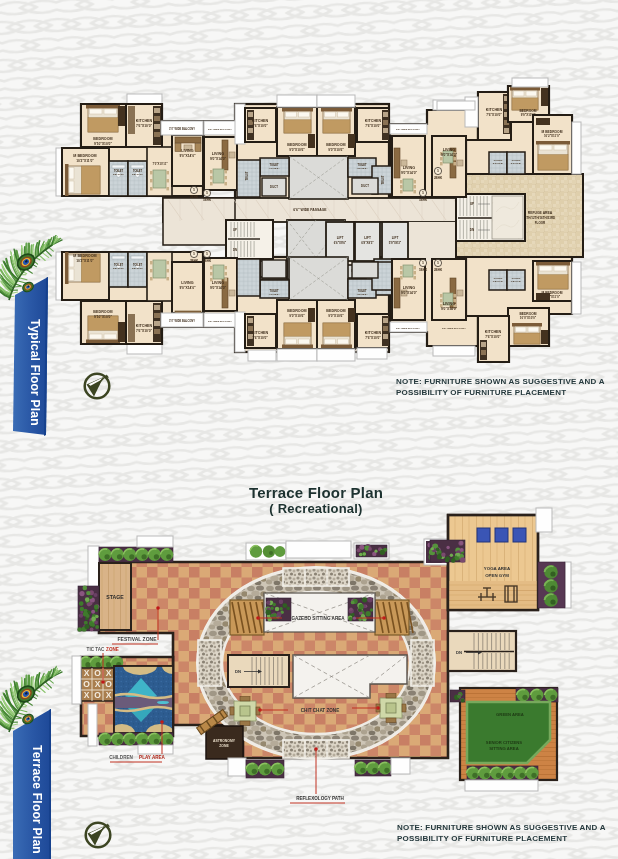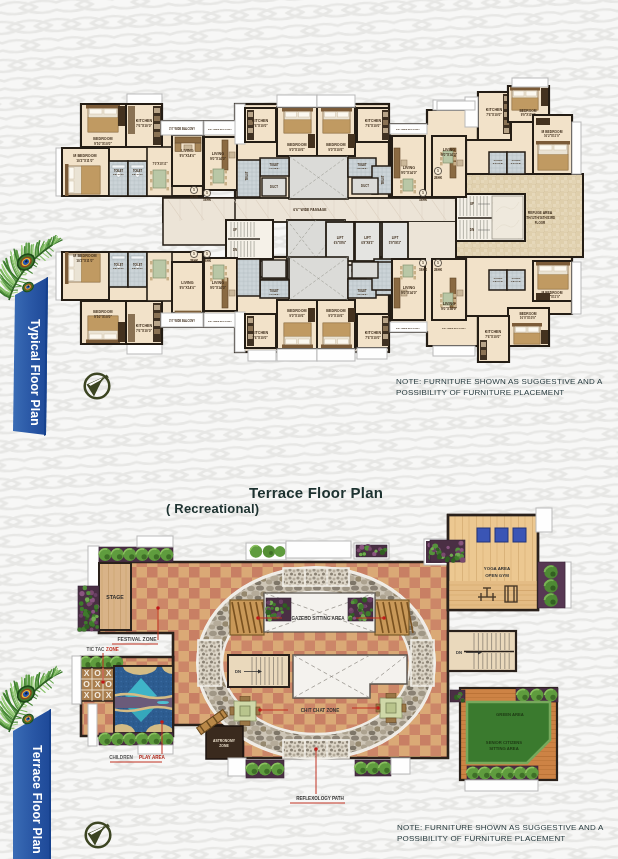--- a/index.html
+++ b/index.html
@@ -1,17 +1,17 @@
 <!DOCTYPE html>
 <html><head><meta charset="utf-8">
 <style>
 html,body{margin:0;padding:0}
 #page{position:relative;width:618px;height:859px;overflow:hidden;background:#f6f6f5;font-family:"Liberation Sans",sans-serif}
 .abs{position:absolute}
-.note{color:#263a3e;font-weight:normal;font-size:8px;letter-spacing:.2px;line-height:1.35}
+.note{color:#263a3e;font-weight:bold;font-size:8px;letter-spacing:.2px;line-height:1.35}
 </style></head>
 <body>
 <div id="page">
 
 <svg class="abs" style="left:0px;top:0px" width="618" height="859" viewBox="0 0 618 859">
 <defs>
 <pattern id="leaf" width="56" height="38" patternUnits="userSpaceOnUse" patternTransform="rotate(-3)">
 <g fill="none" stroke="#e7e7e5" stroke-width="2.6">
 <path d="M-8,9 C6,1 22,1 36,9 C22,17 6,17 -8,9 Z"></path>
 <path d="M20,9 C34,1 50,1 64,9 C50,17 34,17 20,9 Z"></path>
@@ -1297,17 +1297,17 @@
 
 <svg class="abs" style="left:79px;top:816px" width="40" height="40" viewBox="0 0 40 40">
 <circle cx="19" cy="19" r="12.3" fill="none" stroke="#3c4522" stroke-width="2.5"></circle>
 <polygon points="8.5,17.5 25.5,10 16,29.5" fill="#3c4522"></polygon>
 <polygon points="10.5,17.2 24,11 23,13 12.5,18.8" fill="#ffffff"></polygon>
 <path d="M16,21 L28,8.8" stroke="#3c4522" stroke-width="1.3"></path>
 <polygon points="28.6,7.6 31,10.4 26.4,11.4" fill="#3c4522"></polygon>
 </svg>
 
 <div class="abs" style="left:166px;top:484px;width:300px;text-align:center;color:#1d3230;font-weight:bold;font-size:15px;letter-spacing:.2px">Terrace Floor Plan</div>
-<div class="abs" style="left:166px;top:501px;width:300px;text-align:left;color:#1d3230;font-weight:bold;font-size:13px;letter-spacing:.2px">( Recreational)</div>
+<div class="abs" style="left:166px;top:501px;width:300px;text-align:center;color:#1d3230;font-weight:bold;font-size:13px;letter-spacing:.2px">( Recreational)</div>
 
 <div class="abs note" style="left:396px;top:377px;width:218px">NOTE: FURNITURE SHOWN AS SUGGESTIVE AND A POSSIBILITY OF FURNITURE PLACEMENT</div>
 
 <div class="abs note" style="left:397px;top:823px;width:218px">NOTE: FURNITURE SHOWN AS SUGGESTIVE AND A POSSIBILITY OF FURNITURE PLACEMENT</div>
 </div>
 </body></html>

